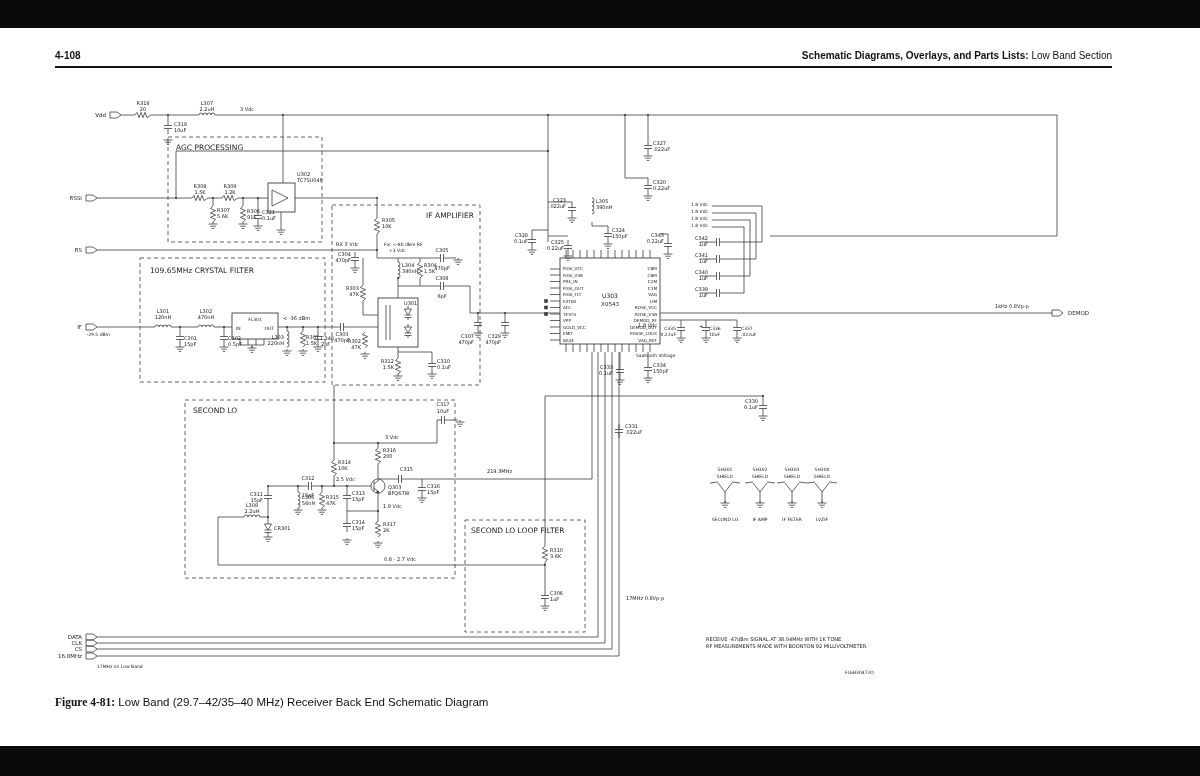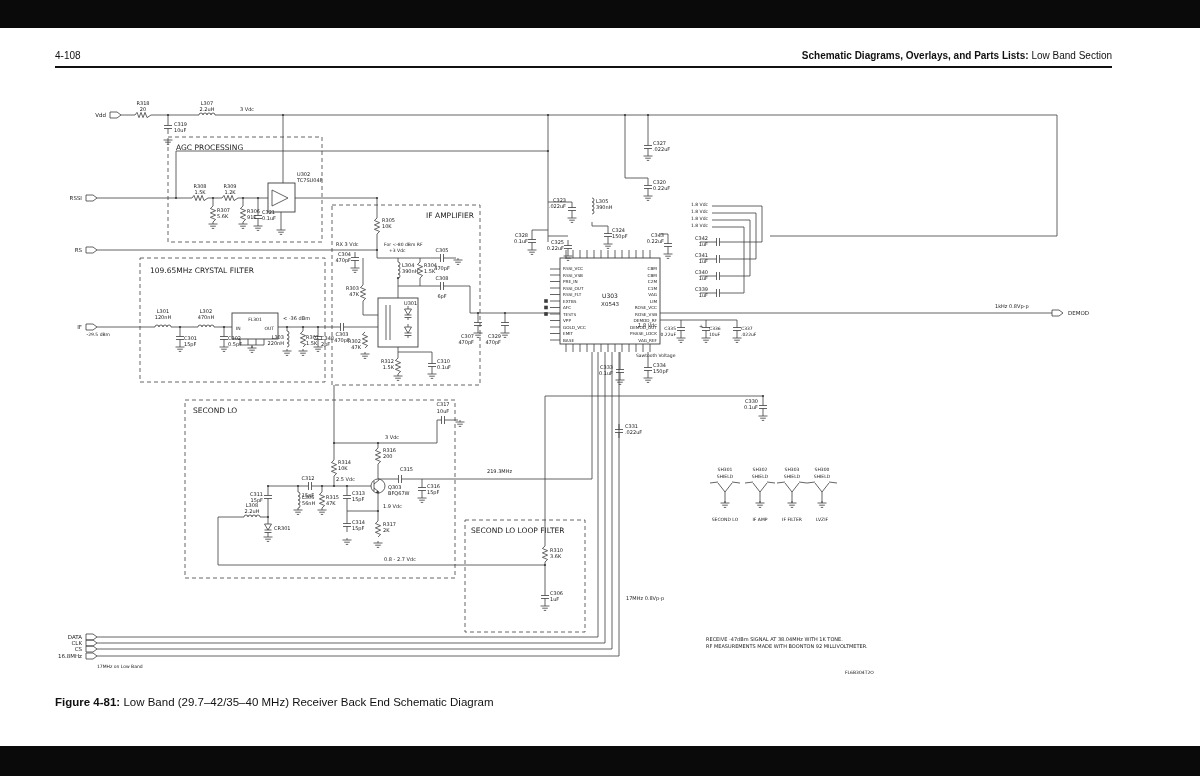--- a/index.html
+++ b/index.html
@@ -1,26 +1,26 @@
 <!DOCTYPE html>
 <html><head>
 <meta charset="utf-8">
 <style>
   html,body{margin:0;padding:0;background:#888;}
   #page{position:relative;width:1200px;height:776px;background:#ffffff;overflow:hidden;
         font-family:"Liberation Sans",sans-serif;}
   .bar{position:absolute;left:0;width:1200px;background:#0a0a0a;}
   #topbar{top:0;height:28px;}
   #botbar{top:746px;height:30px;}
-  #hdr-left{position:absolute;left:55px;top:50px;font-size:10px;color:#111;}
+  #hdr-left{position:absolute;left:55px;top:50px;font-size:10px;color:#111;font-weight:bold;}
   #hdr-right{position:absolute;right:88px;top:50px;font-size:10px;color:#111;white-space:nowrap;text-align:right;}
   #hdr-right .b{font-weight:bold;}
   #hdr-rule{position:absolute;left:55px;top:66px;width:1057px;height:2px;background:#111;}
   #caption{position:absolute;left:55px;top:696px;font-size:11.5px;color:#111;white-space:nowrap;}
-  #caption .b{font-weight:bold;}
+  #caption .b{font-weight:bold;font-family:Liberation Serif, serif;}
   #schem{position:absolute;left:0;top:0;width:1200px;height:776px;}
   svg text{font-family:"DejaVu Sans",sans-serif;fill:#1a1a1a;}
 </style>
 </head>
 <body>
 
 <div id="page">
   <div id="topbar" class="bar"></div>
   <div id="botbar" class="bar"></div>
 

